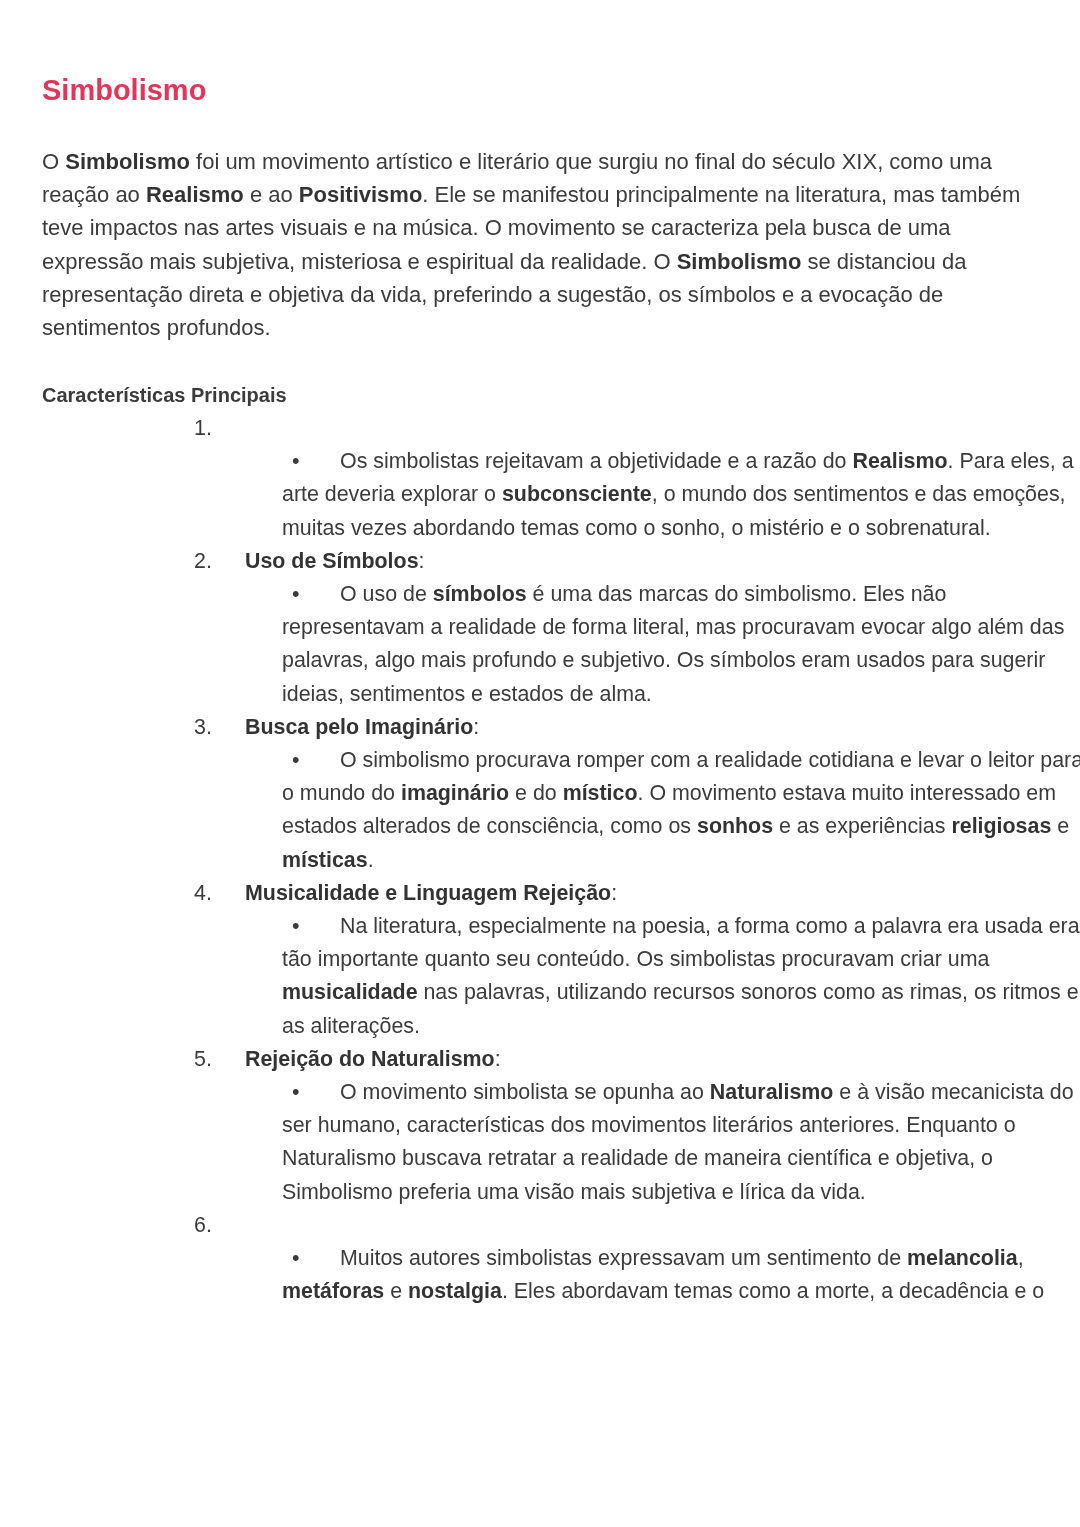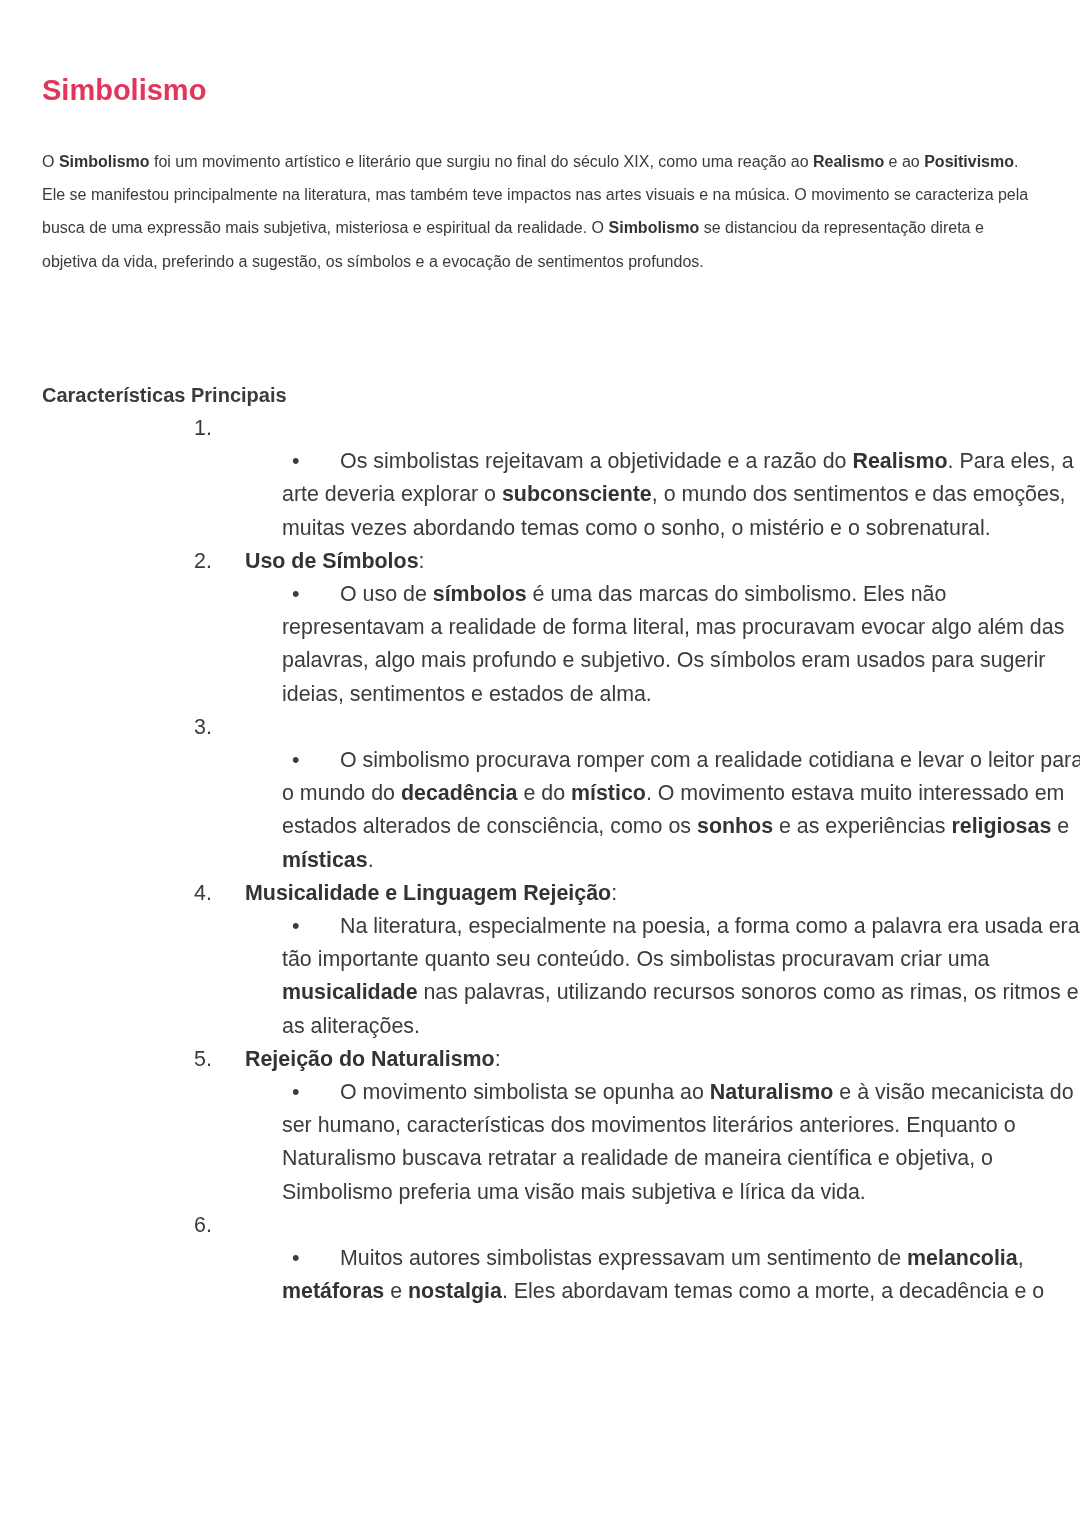--- a/index.html
+++ b/index.html
@@ -9,21 +9,21 @@
     color: #3b3b3b;
   }
   .page { position: relative; padding: 0 42px; }
   .title {
     position: absolute; left: 42px; top: 70px;
     font-size: 29px; font-weight: bold; color: #e3345c;
     margin: 0; line-height: 40px;
   }
   .intro {
     position: absolute; left: 42px; top: 145px; width: 1000px;
-    font-size: 16px; line-height: 33.2px; margin: 0;
+    font-size: 22px; line-height: 33.2px; margin: 0;
   }
   b { font-weight: bold; color: #333; }
   .section-heading {
     position: absolute; left: 42px; top: 379px;
     font-size: 20px; line-height: 33.2px; font-weight: bold; color: #3b3b3b; margin: 0;
   }
   .list {
     position: absolute; left: 0; top: 412px; width: 1080px;
     font-size: 21.4px; line-height: 33.2px;
   }
@@ -54,22 +54,23 @@
       <div class="item">
     <div class="item-head">
       <span class="num">2.</span>
       <span class="item-title"><b class="tt">Uso de Símbolos</b><span class="colon">:</span></span>
     </div>
   <div class="bullet"><span class="dot">•</span>O uso de <b>símbolos</b> é uma das marcas do simbolismo. Eles não representavam a realidade de forma literal, mas procuravam evocar algo além das palavras, algo mais profundo e subjetivo. Os símbolos eram usados para sugerir ideias, sentimentos e estados de alma.</div>
       </div>
       <div class="item">
     <div class="item-head">
       <span class="num">3.</span>
+      <span class="item-title"><b class="tt">Busca pelo Imaginário</b><span class="colon">:</span></span>
     </div>
-  <div class="bullet"><span class="dot">•</span>O simbolismo procurava romper com a realidade cotidiana e levar o leitor para o mundo do <b>decadência</b> e do <b>místico</b>. O movimento estava muito interessado em estados alterados de consciência, como os <b>sonhos</b> e as experiências <b>religiosas</b> e <b>místicas</b>.</div>
+  <div class="bullet"><span class="dot">•</span>O simbolismo procurava romper com a realidade cotidiana e levar o leitor para o mundo do <b>imaginário</b> e do <b>místico</b>. O movimento estava muito interessado em estados alterados de consciência, como os <b>sonhos</b> e as experiências <b>religiosas</b> e <b>místicas</b>.</div>
       </div>
       <div class="item">
     <div class="item-head">
       <span class="num">4.</span>
       <span class="item-title"><b class="tt">Musicalidade e Linguagem Rejeição</b><span class="colon">:</span></span>
     </div>
   <div class="bullet"><span class="dot">•</span>Na literatura, especialmente na poesia, a forma como a palavra era usada era tão importante quanto seu conteúdo. Os simbolistas procuravam criar uma <b>musicalidade</b> nas palavras, utilizando recursos sonoros como as rimas, os ritmos e as aliterações.</div>
       </div>
       <div class="item">
     <div class="item-head">

